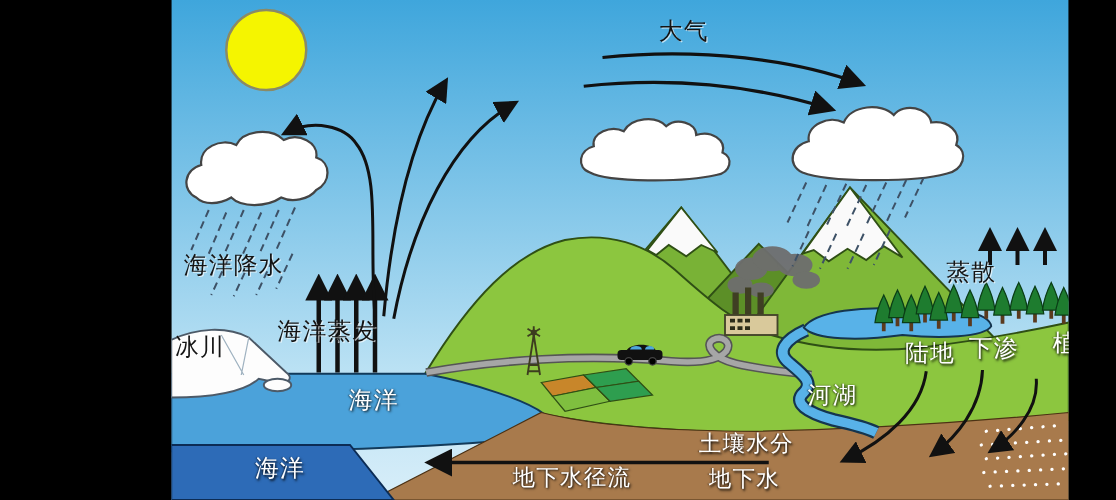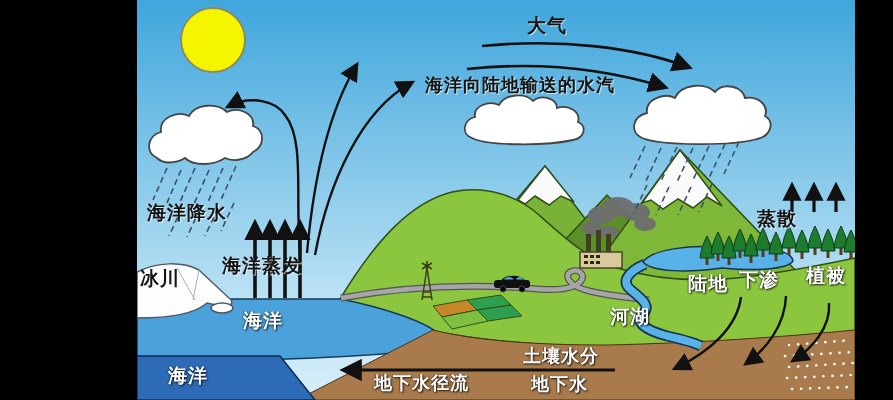--- a/index.html
+++ b/index.html
@@ -1,23 +1,23 @@
 <!DOCTYPE html>
 <html><head>
 <meta charset="utf-8">
 <style>
   html,body{margin:0;padding:0;background:#000;}
   .stage{position:relative;width:893px;height:400px;background:#000;overflow:hidden;
          font-family:"DejaVu Sans","Liberation Sans",sans-serif;}
   .scene{position:absolute;left:137px;top:0;width:718px;height:400px;overflow:hidden;}
   .scene svg{position:absolute;left:0;top:0;}
-  .lbl{position:absolute;font-weight:bold;font-size:19px;line-height:1.05;white-space:nowrap;
+  .lbl{position:absolute;font-weight:normal;font-size:19px;line-height:1.05;white-space:nowrap;
        letter-spacing:1px;pointer-events:none;}
   .lbl.black{color:#141414;text-shadow:1px 1px 0 rgba(255,255,255,.65);}
-  .lbl.white{color:#ffffff;text-shadow:1px 1px 2px rgba(0,0,0,.85), -1px 0 1px rgba(0,0,0,.4);}
+  .lbl.white{color:#ffffff;text-shadow:1px 1px 2px rgba(0,0,0,.85), -1px 0 1px rgba(0,0,0,.4);margin-left:36px;}
   .lbl.small{font-size:18px;}
 </style>
 </head>
 <body>
 
 <div class="stage">
   <div class="scene">
 
     <svg width="718" height="400" viewBox="0 0 718 400">
       <defs>
@@ -190,21 +190,20 @@
         <path d="M478,370 L208,370" marker-end="url(#ah)"></path>
       </g>
       <g stroke="#111" stroke-width="3.2" fill="none">
         <path d="M655,212 L655,188" marker-end="url(#ah2)"></path>
         <path d="M677,212 L677,188" marker-end="url(#ah2)"></path>
         <path d="M699,212 L699,188" marker-end="url(#ah2)"></path>
       </g>
     </svg>
 
     <div class="lbl black" style="left:390px;top:16px">大气</div>
-    <div class="lbl black small" style="left:288px;top:76px">海洋向陆地输送的水汽</div>
     <div class="lbl black" style="left:85px;top:256px">海洋蒸发</div>
     <div class="lbl black" style="left:10px;top:203px">海洋降水</div>
     <div class="lbl black" style="left:620px;top:209px">蒸散</div>
     <div class="lbl black" style="left:3px;top:269px">冰川</div>
     <div class="lbl white" style="left:106px;top:311px">海洋</div>
     <div class="lbl white" style="left:31px;top:366px">海洋</div>
     <div class="lbl white" style="left:473px;top:307px">河湖</div>
     <div class="lbl white" style="left:551px;top:274px">陆地</div>
     <div class="lbl white" style="left:602px;top:270px">下渗</div>
     <div class="lbl white" style="left:669px;top:266px">植被</div>

